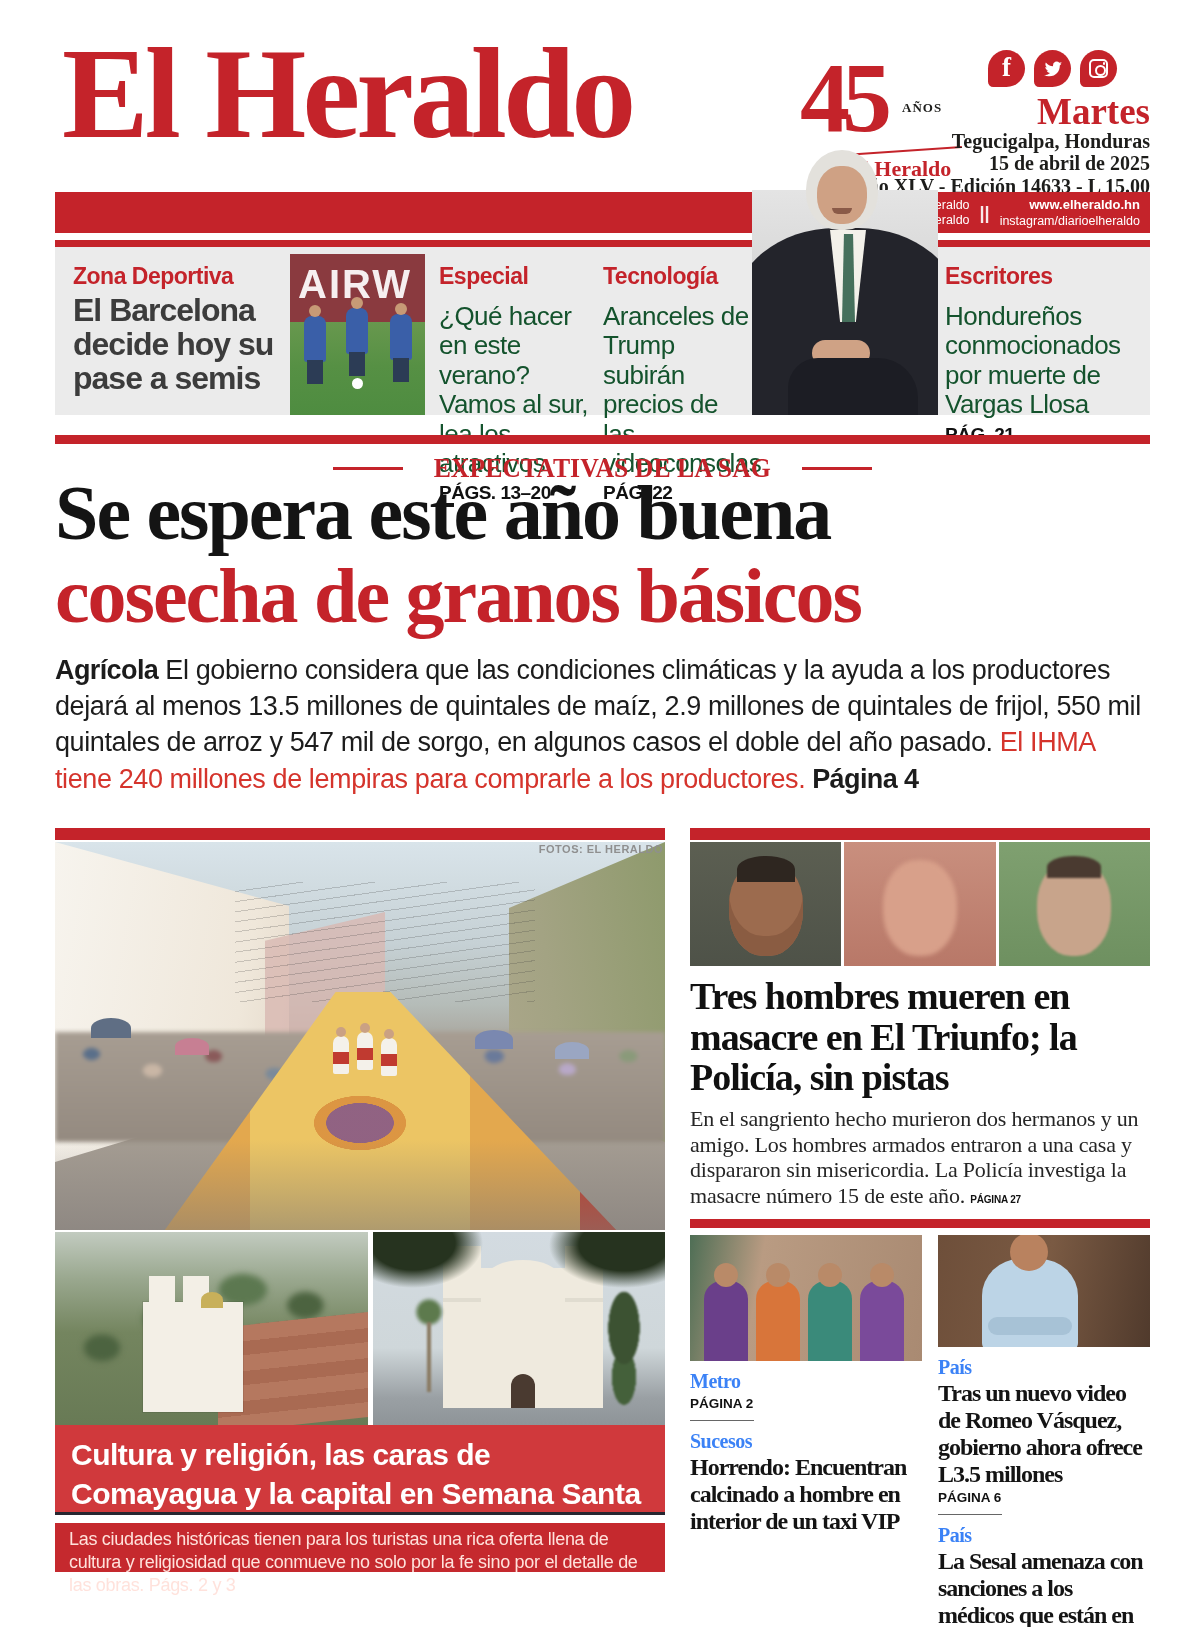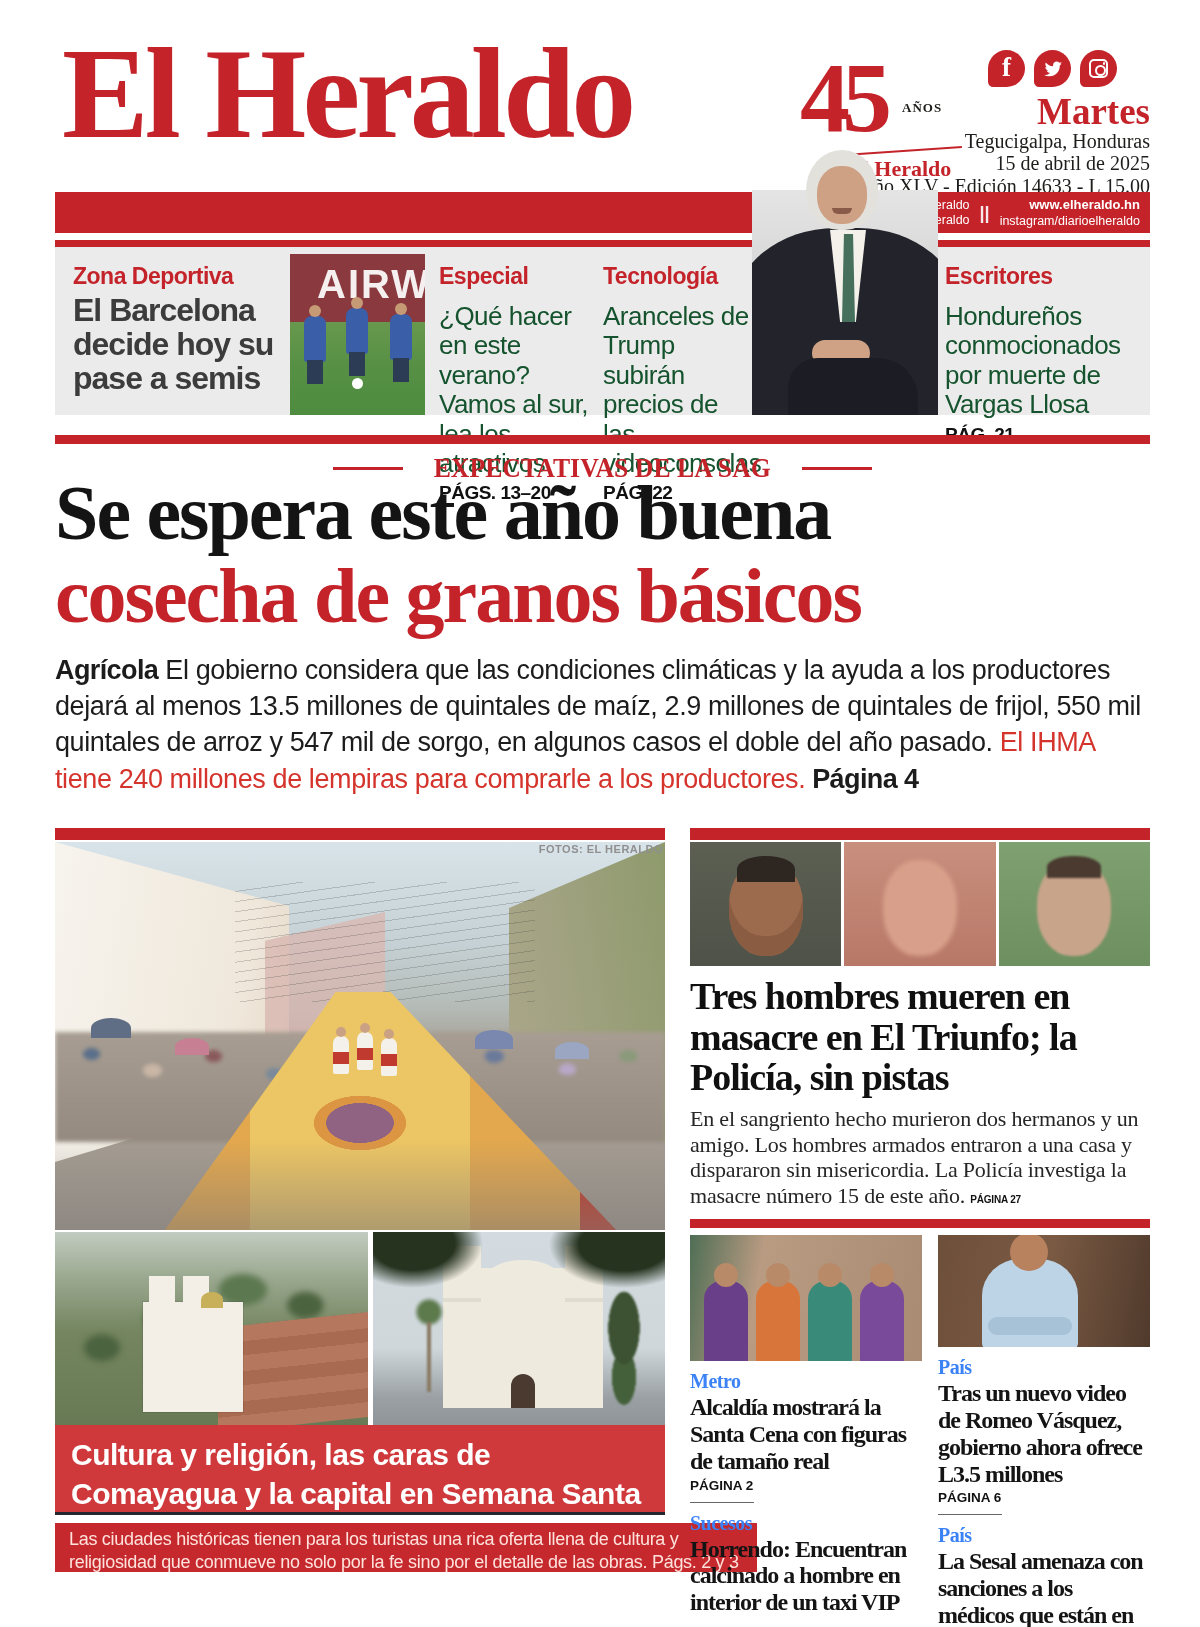--- a/index.html
+++ b/index.html
@@ -25,21 +25,21 @@
           display:flex; align-items:center; justify-content:center; color:#fff; }
   .s-ic.fb { font-family:"Liberation Serif", serif; font-weight:bold; font-size:27px; padding-bottom:3px; }
   .ig-box { width:19px; height:19px; border:2.5px solid #fff; border-radius:5px; position:relative; }
   .ig-box::after { content:""; position:absolute; left:4px; top:4px; width:7px; height:7px;
                    border:2px solid #fff; border-radius:50%; }
   .ig-box::before { content:""; position:absolute; right:1px; top:1px; width:2.5px; height:2.5px;
                     background:#fff; border-radius:50%; }
   .martes { left:850px; top:90px; width:300px; text-align:right; color:#c4232a; font-weight:bold;
             font-family:"Liberation Serif", serif; font-size:37px; }
   .mast-info { left:750px; top:130px; width:400px; text-align:right; color:#1d1d1b;
-               font-family:"Liberation Serif", serif; font-weight:normal; font-size:20px; line-height:1.12; }
+               font-family:"Liberation Serif", serif; font-weight:bold; font-size:20px; line-height:1.12; }
 
   
   .tagbar { left:55px; top:192px; width:1095px; height:41px; background:#c4232a; z-index:1; }
   .tagline { position:absolute; left:22px; top:3px; color:#fff; font-family:"Liberation Serif", serif;
              font-style:italic; font-size:29px; }
   .bar-social { position:absolute; right:10px; top:5px; display:flex; gap:10px; align-items:center;
                 color:#fff; font-size:12.5px; line-height:1.25; }
   .bar-social .grp1 { text-align:right; }
   .bar-social .pipes { font-weight:bold; font-size:18px; opacity:.9; }
   .bar-social .grp2 { text-align:right; }
@@ -49,21 +49,21 @@
   .strip { left:55px; top:240px; width:1095px; height:175px; background:#ebebeb; border-top:7px solid #c4232a; }
   .t-sec { color:#c4232a; font-weight:bold; font-size:23px; letter-spacing:-0.5px; }
   .t-col { position:absolute; top:16px; }
   .t-hl-big { color:#3c3c3c; font-weight:bold; font-size:32px; line-height:1.06; letter-spacing:-1px; margin-top:4px; }
   .t-hl { color:#14532d; font-size:26px; line-height:1.13; letter-spacing:-0.5px; margin-top:12px; }
   .t-pg { color:#111; font-weight:bold; font-size:19px; margin-top:4px; letter-spacing:-0.5px; }
 
   .soccer { position:absolute; left:235px; top:7px; width:135px; height:161px; overflow:hidden;
             background:linear-gradient(180deg,#8a3a3f 0%,#8a3a3f 42%,#68984e 42%,#569044 70%,#4e8c40 100%); }
   .soccer .aw { position:absolute; left:8px; top:8px; color:rgba(255,255,255,.92); font-weight:bold;
-                font-size:40px; letter-spacing:2px; white-space:nowrap;margin-left:19px; }
+                font-size:40px; letter-spacing:2px; white-space:nowrap; }
   .player { position:absolute; width:22px; height:46px; background:#3a5fa8; border-radius:8px 8px 3px 3px; }
   .player::before { content:""; position:absolute; left:5px; top:-11px; width:12px; height:12px;
                     background:#c79a76; border-radius:50%; }
   .player::after { content:""; position:absolute; left:3px; bottom:-22px; width:16px; height:24px;
                    background:#2c3c55; }
   .ball { position:absolute; left:62px; bottom:26px; width:11px; height:11px; background:#fff; border-radius:50%; }
 
   
   .v-photo { left:752px; top:190px; width:186px; height:225px; z-index:2; overflow:hidden;
              background:linear-gradient(180deg,#e4e4e4 0%,#d2d2d2 55%,#bfbfbf 100%); }
@@ -162,21 +162,21 @@
   .pine { position:absolute; right:12px; top:40px; width:58px; height:140px; filter:blur(1px);
           background:radial-gradient(26px 60px at 50% 40%, #3c5232 60%, transparent 61%),
                      radial-gradient(20px 46px at 50% 75%, #44603a 60%, transparent 61%); }
   .palm { position:absolute; left:36px; top:60px; width:40px; height:40px; filter:blur(1px);
           background:radial-gradient(closest-side,#5d7a4d 50%,transparent 75%); }
   .palm::after { content:""; position:absolute; left:18px; top:30px; width:4px; height:70px; background:#8a7a62; }
 
   .cap-band { left:55px; top:1425px; width:610px; height:90px; background:#d0393c; border-bottom:3px solid #262630;
               padding:10px 16px 0 16px; color:#fff; font-weight:bold; font-size:30px; line-height:1.3;
               letter-spacing:-0.5px; }
-  .cap-sub { left:55px; top:1523px; width:702px; height:49px; background:#c5292e; color:#ffe2dc;
+  .cap-sub { left:55px; top:1523px; width:610px; height:49px; background:#c5292e; color:#ffe2dc;
              padding:5px 14px 0 14px; font-size:18px; line-height:1.28; letter-spacing:-0.3px; }
 
   
   .rcol { left:690px; top:828px; width:460px; }
   .rc-bar { width:460px; height:12px; background:#c4232a; }
   .faces { margin-top:2px; display:flex; gap:3px; height:124px; }
   .face { flex:1; position:relative; overflow:hidden; }
   .face.f1 { background:linear-gradient(180deg,#5c5f52 0%,#4e5248 100%); }
   .face.f2 { background:linear-gradient(180deg,#c98f7e 0%,#b87868 100%); }
   .face.f3 { background:linear-gradient(180deg,#7fa070 0%,#6e9060 100%); }
@@ -384,21 +384,20 @@
 
     <div class="briefs">
       <div class="bcol-l">
         <div class="bphoto1">
           <div class="fig" style="left:14px; background:#6a3f8a;"></div>
           <div class="fig" style="left:66px; background:#d8753a;"></div>
           <div class="fig" style="left:118px; background:#3a8a7a;"></div>
           <div class="fig" style="left:170px; background:#7a4a9a;"></div>
         </div>
         <div class="b-sec">Metro</div>
-        <div class="b-hl">Alcaldía mostrará la Santa Cena con figuras de tamaño real</div>
         <div class="b-pg">PÁGINA 2</div>
         <hr class="b-hr">
         <div class="b-sec">Sucesos</div>
         <div class="b-hl">Horrendo: Encuentran calcinado a hombre en interior de un taxi VIP</div>
 
       </div>
       <div class="bcol-r">
         <div class="bphoto2">
           <div class="romeo"></div>
         </div>

